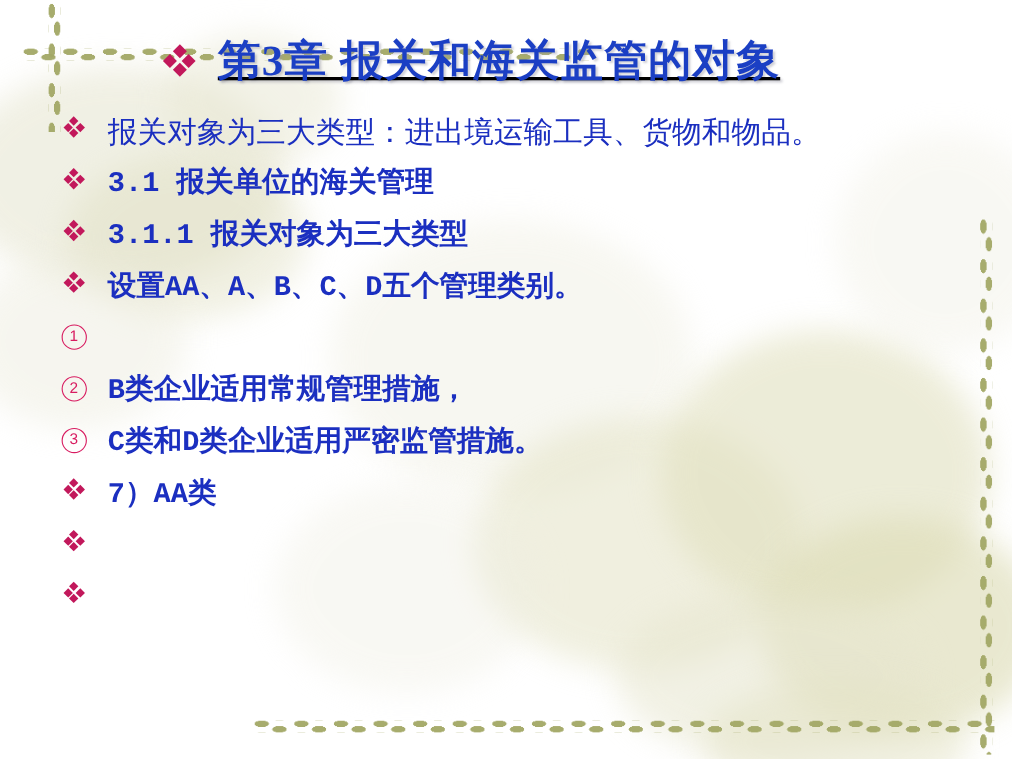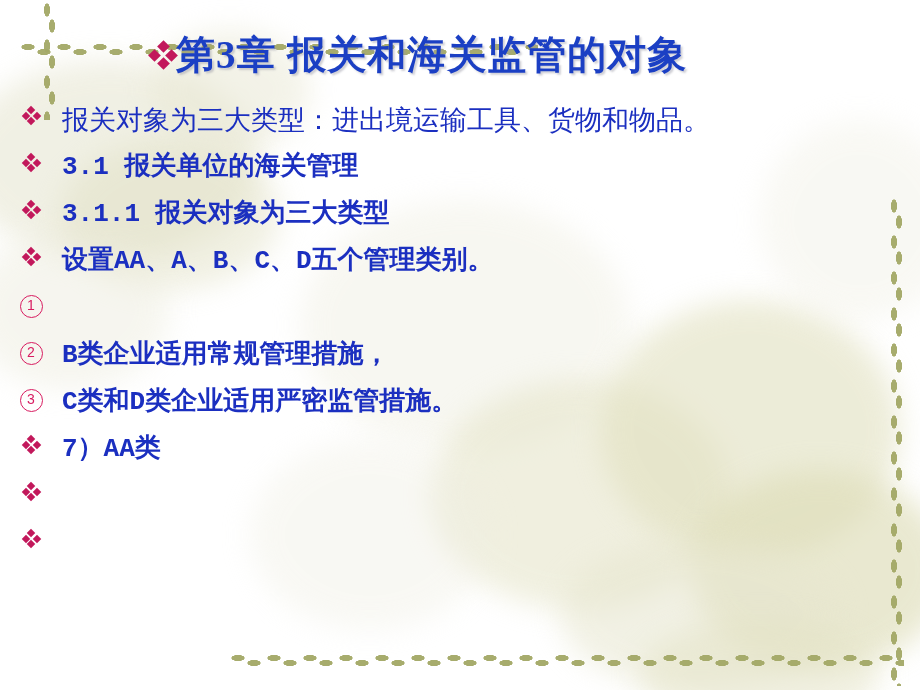--- a/index.html
+++ b/index.html
@@ -63,20 +63,22 @@
     transform: rotate(45deg);
   }
 
   
   #title-row {
     position: absolute;
     left: 150px;
     top: 28px;
     display: flex;
     align-items: center;
+    gap: 22px;
+    text-decoration: underline;
   }
   #title-text {
     font-family: "Liberation Serif", "DejaVu Serif", serif;
     font-size: 39px;
     font-weight: bold;
     color: #1B3FC4;
     letter-spacing: 1px;
     white-space: nowrap;
     text-shadow: 2px 2px 2px rgba(150,150,165,.45);
   }
@@ -85,20 +87,21 @@
   #body {
     position: absolute;
     left: 0;
     top: 100px;
     width: 920px;
   }
   .line {
     display: flex;
     align-items: flex-start;
     height: 47px;
+    margin-left: 36px;
   }
   .marker {
     width: 62px;
     min-width: 62px;
     display: flex;
     justify-content: center;
     align-items: center;
     padding-top: 7px;
   }
   .num-circle {

